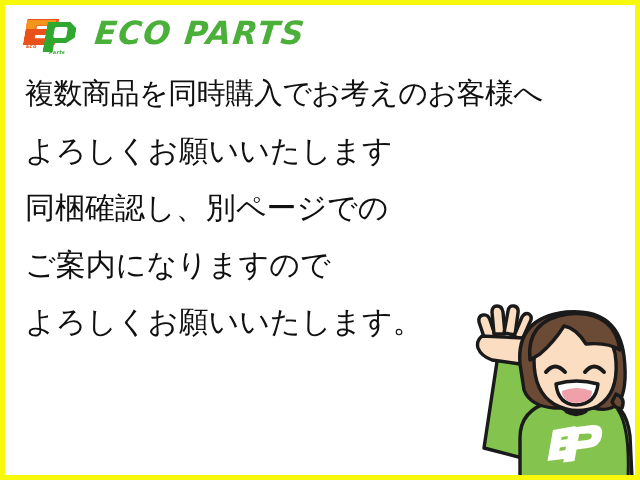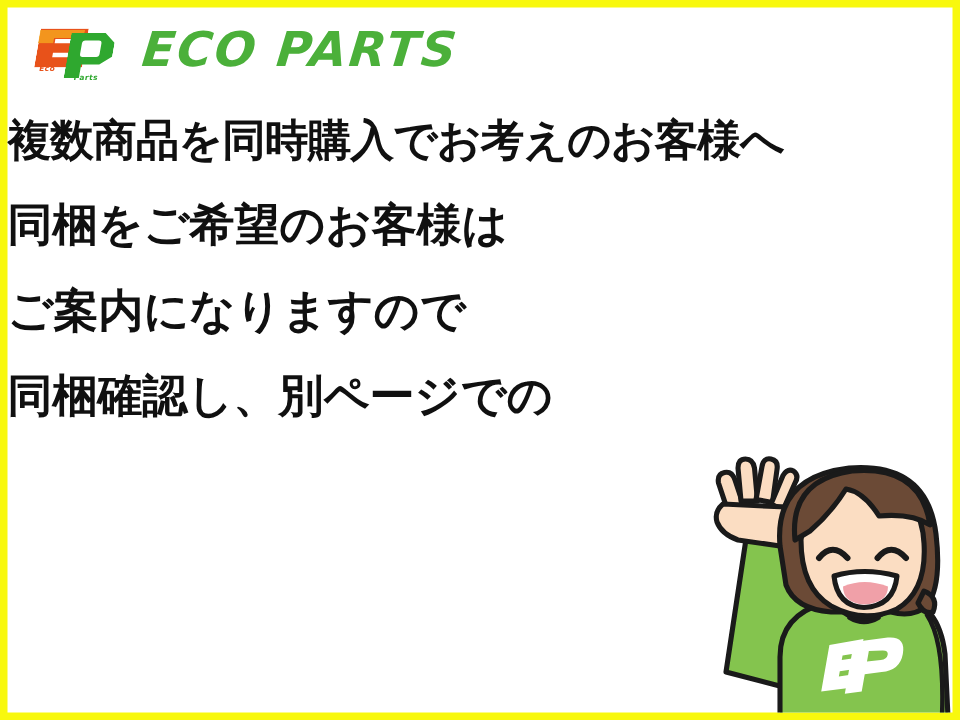--- a/index.html
+++ b/index.html
@@ -107,23 +107,24 @@
   
   #message {
     position: absolute;
     left: 0;
     top: 60px;
     width: 630px;
   }
   .msg-line {
     color: #101010;
     font-size: 30px;
-    font-weight: bold;
+    font-weight: normal;
     line-height: 57px;
     height: 57px;
+    padding-left: 20px;
     white-space: nowrap;
     letter-spacing: 0px;
     font-family: "DejaVu Sans", "Liberation Sans", sans-serif;
   }
   .msg-line.tight { font-size: 29px; letter-spacing: -0.5px; }
 
   
   #character {
     position: absolute;
     right: -3px;
@@ -146,23 +147,24 @@
       <div class="mark-p-hole"></div>
       <div class="mark-sub a">Eco</div>
       <div class="mark-sub b">Parts</div>
     </div>
 
     <div id="logo-text">ECO PARTS</div>
   </div>
 
   <div id="message">
     <div class="msg-line tight">複数商品を同時購入でお考えのお客様へ</div>
-    <div class="msg-line">同梱をご希望のお客様は</div>
+    <div class="msg-line">よろしくお願いいたします</div>
+    <div class="msg-line">同梱確認し、別ページでの</div>
     <div class="msg-line">ご案内になりますので</div>
-    <div class="msg-line">同梱確認し、別ページでの</div>
+    <div class="msg-line">よろしくお願いいたします。</div>
   </div>
 
   <div id="character">
     <svg viewBox="0 0 180 180" width="180" height="180" xmlns="http://www.w3.org/2000/svg">
       <g stroke="#1a1a1a" stroke-width="3.4" stroke-linejoin="round" stroke-linecap="round">
 
         <path d="M40 57 L26 150 L72 162 L86 74 Z" fill="#84c44e"></path>
 
         <g fill="#fbddc2">
           <path d="M27 42 L21 24 Q20 18 25 17 Q30 16 32 22 L38 40 Z"></path>

